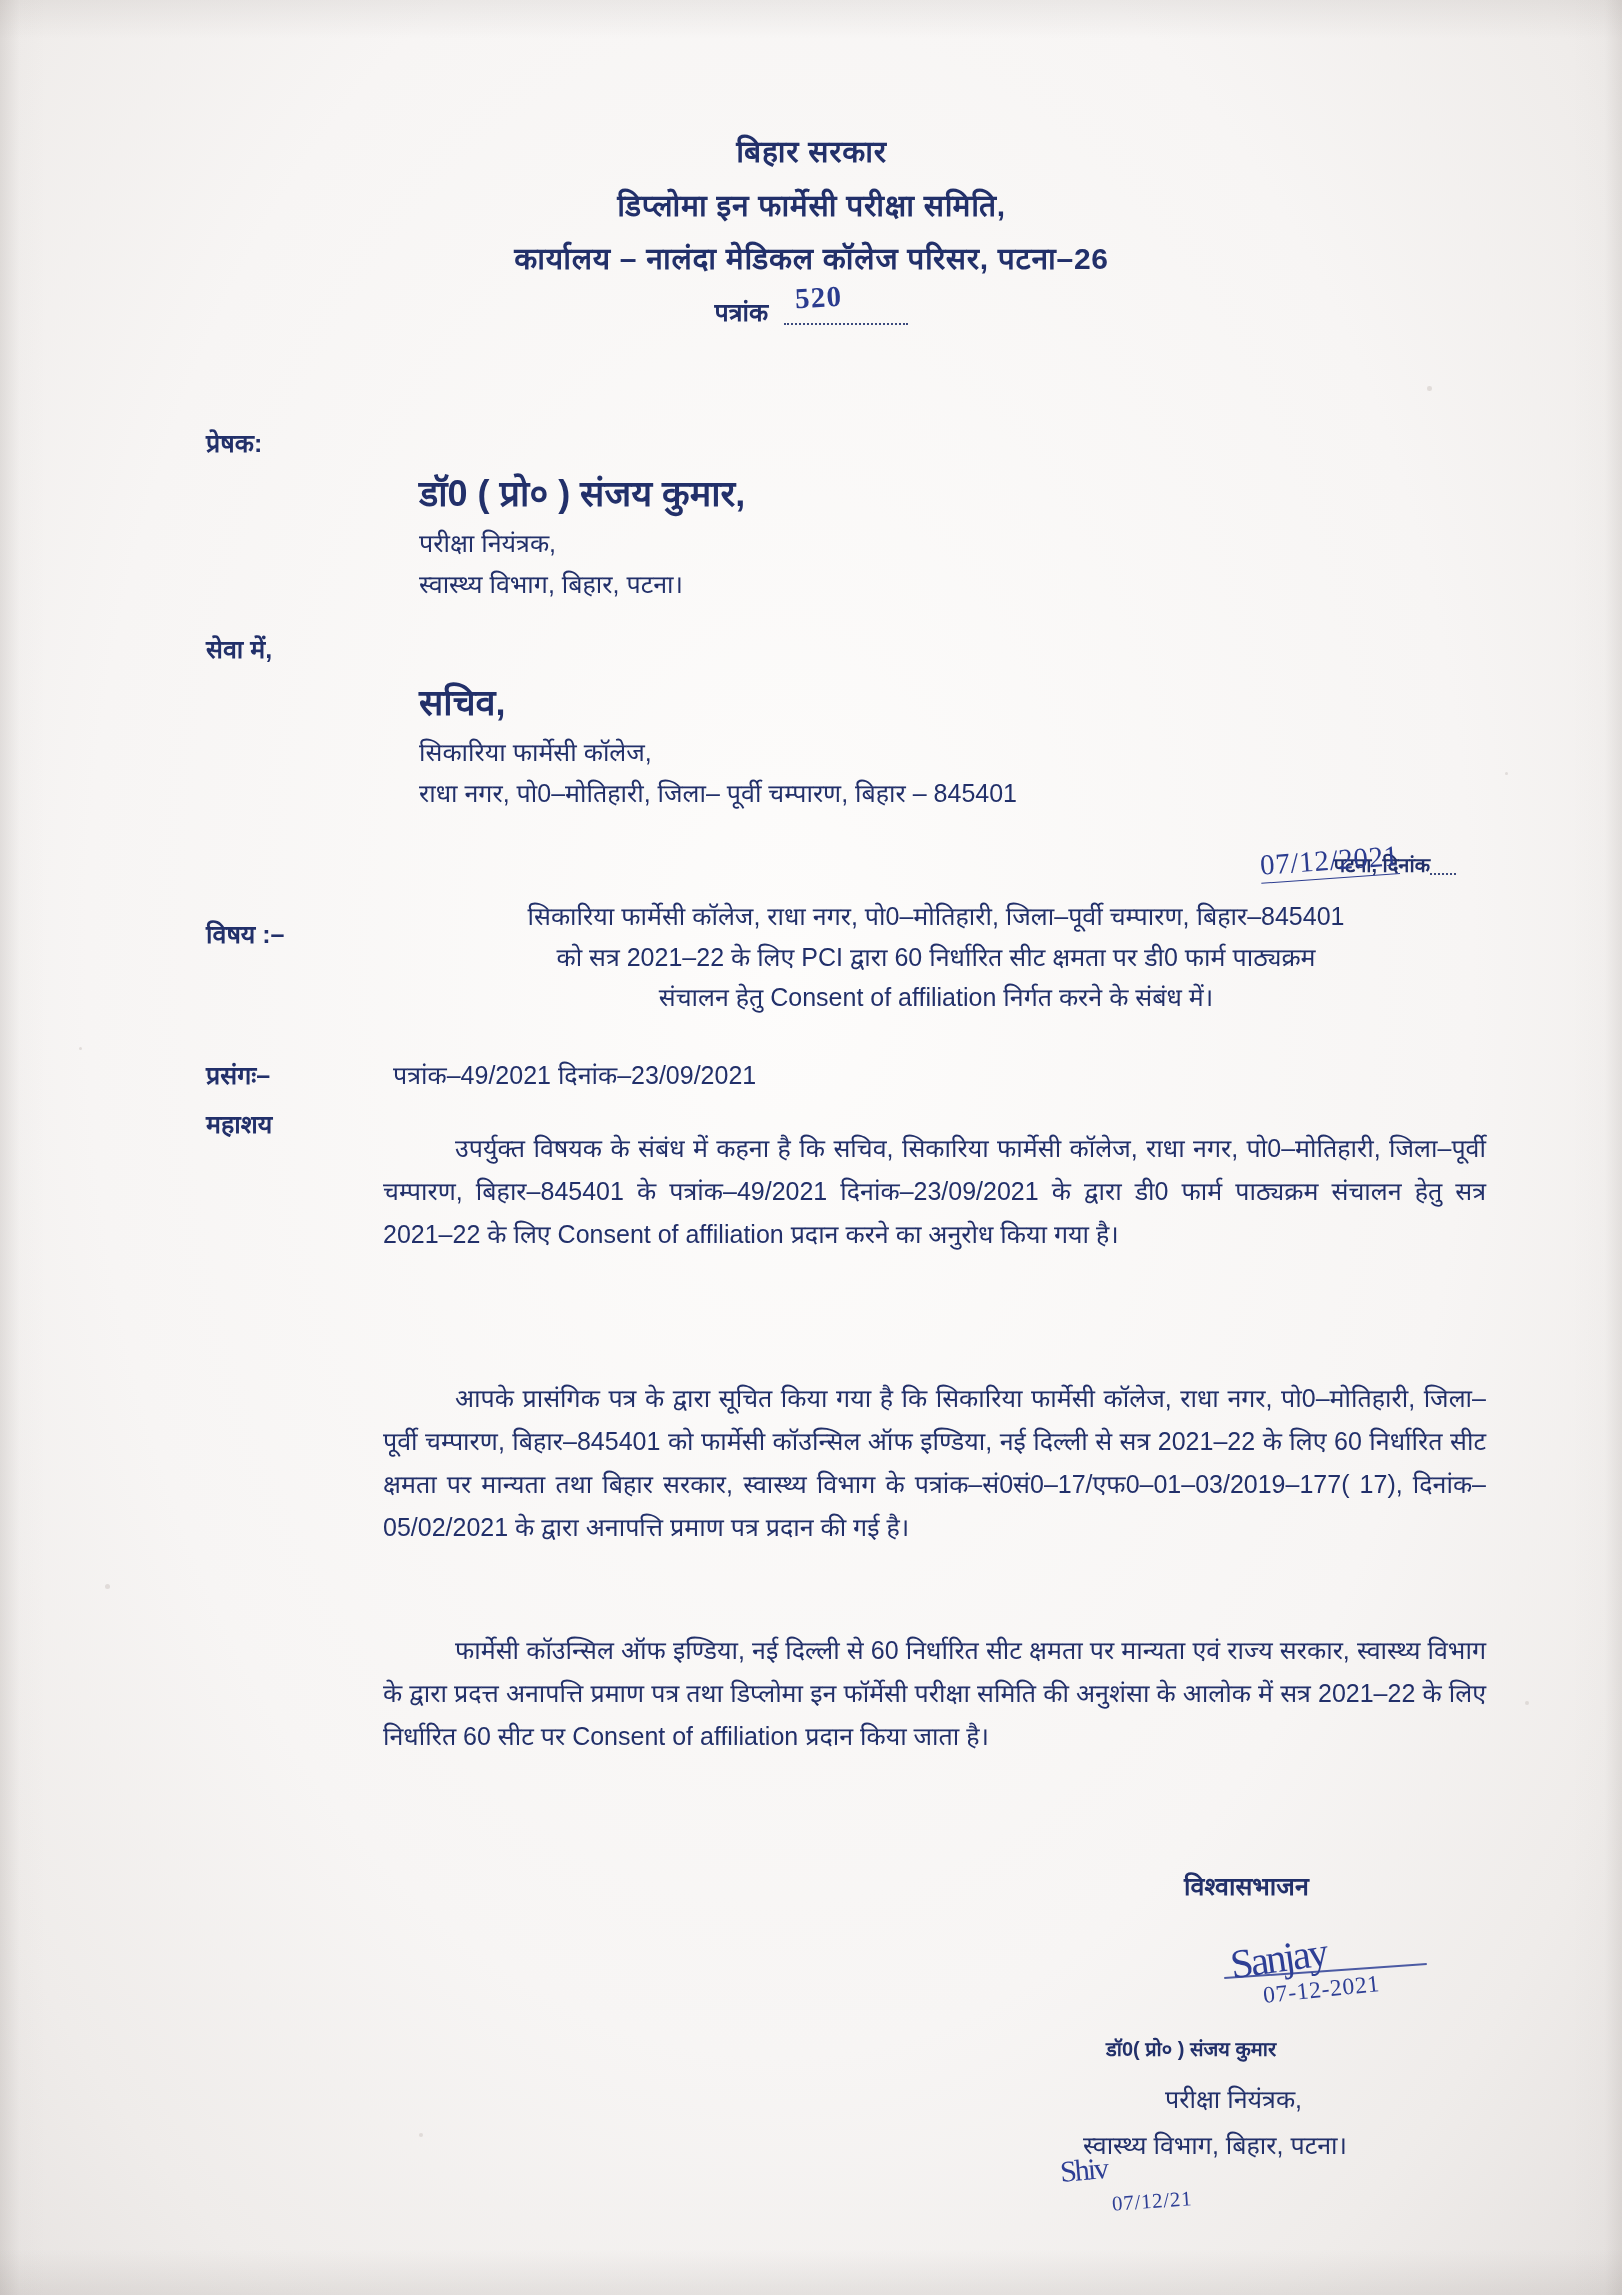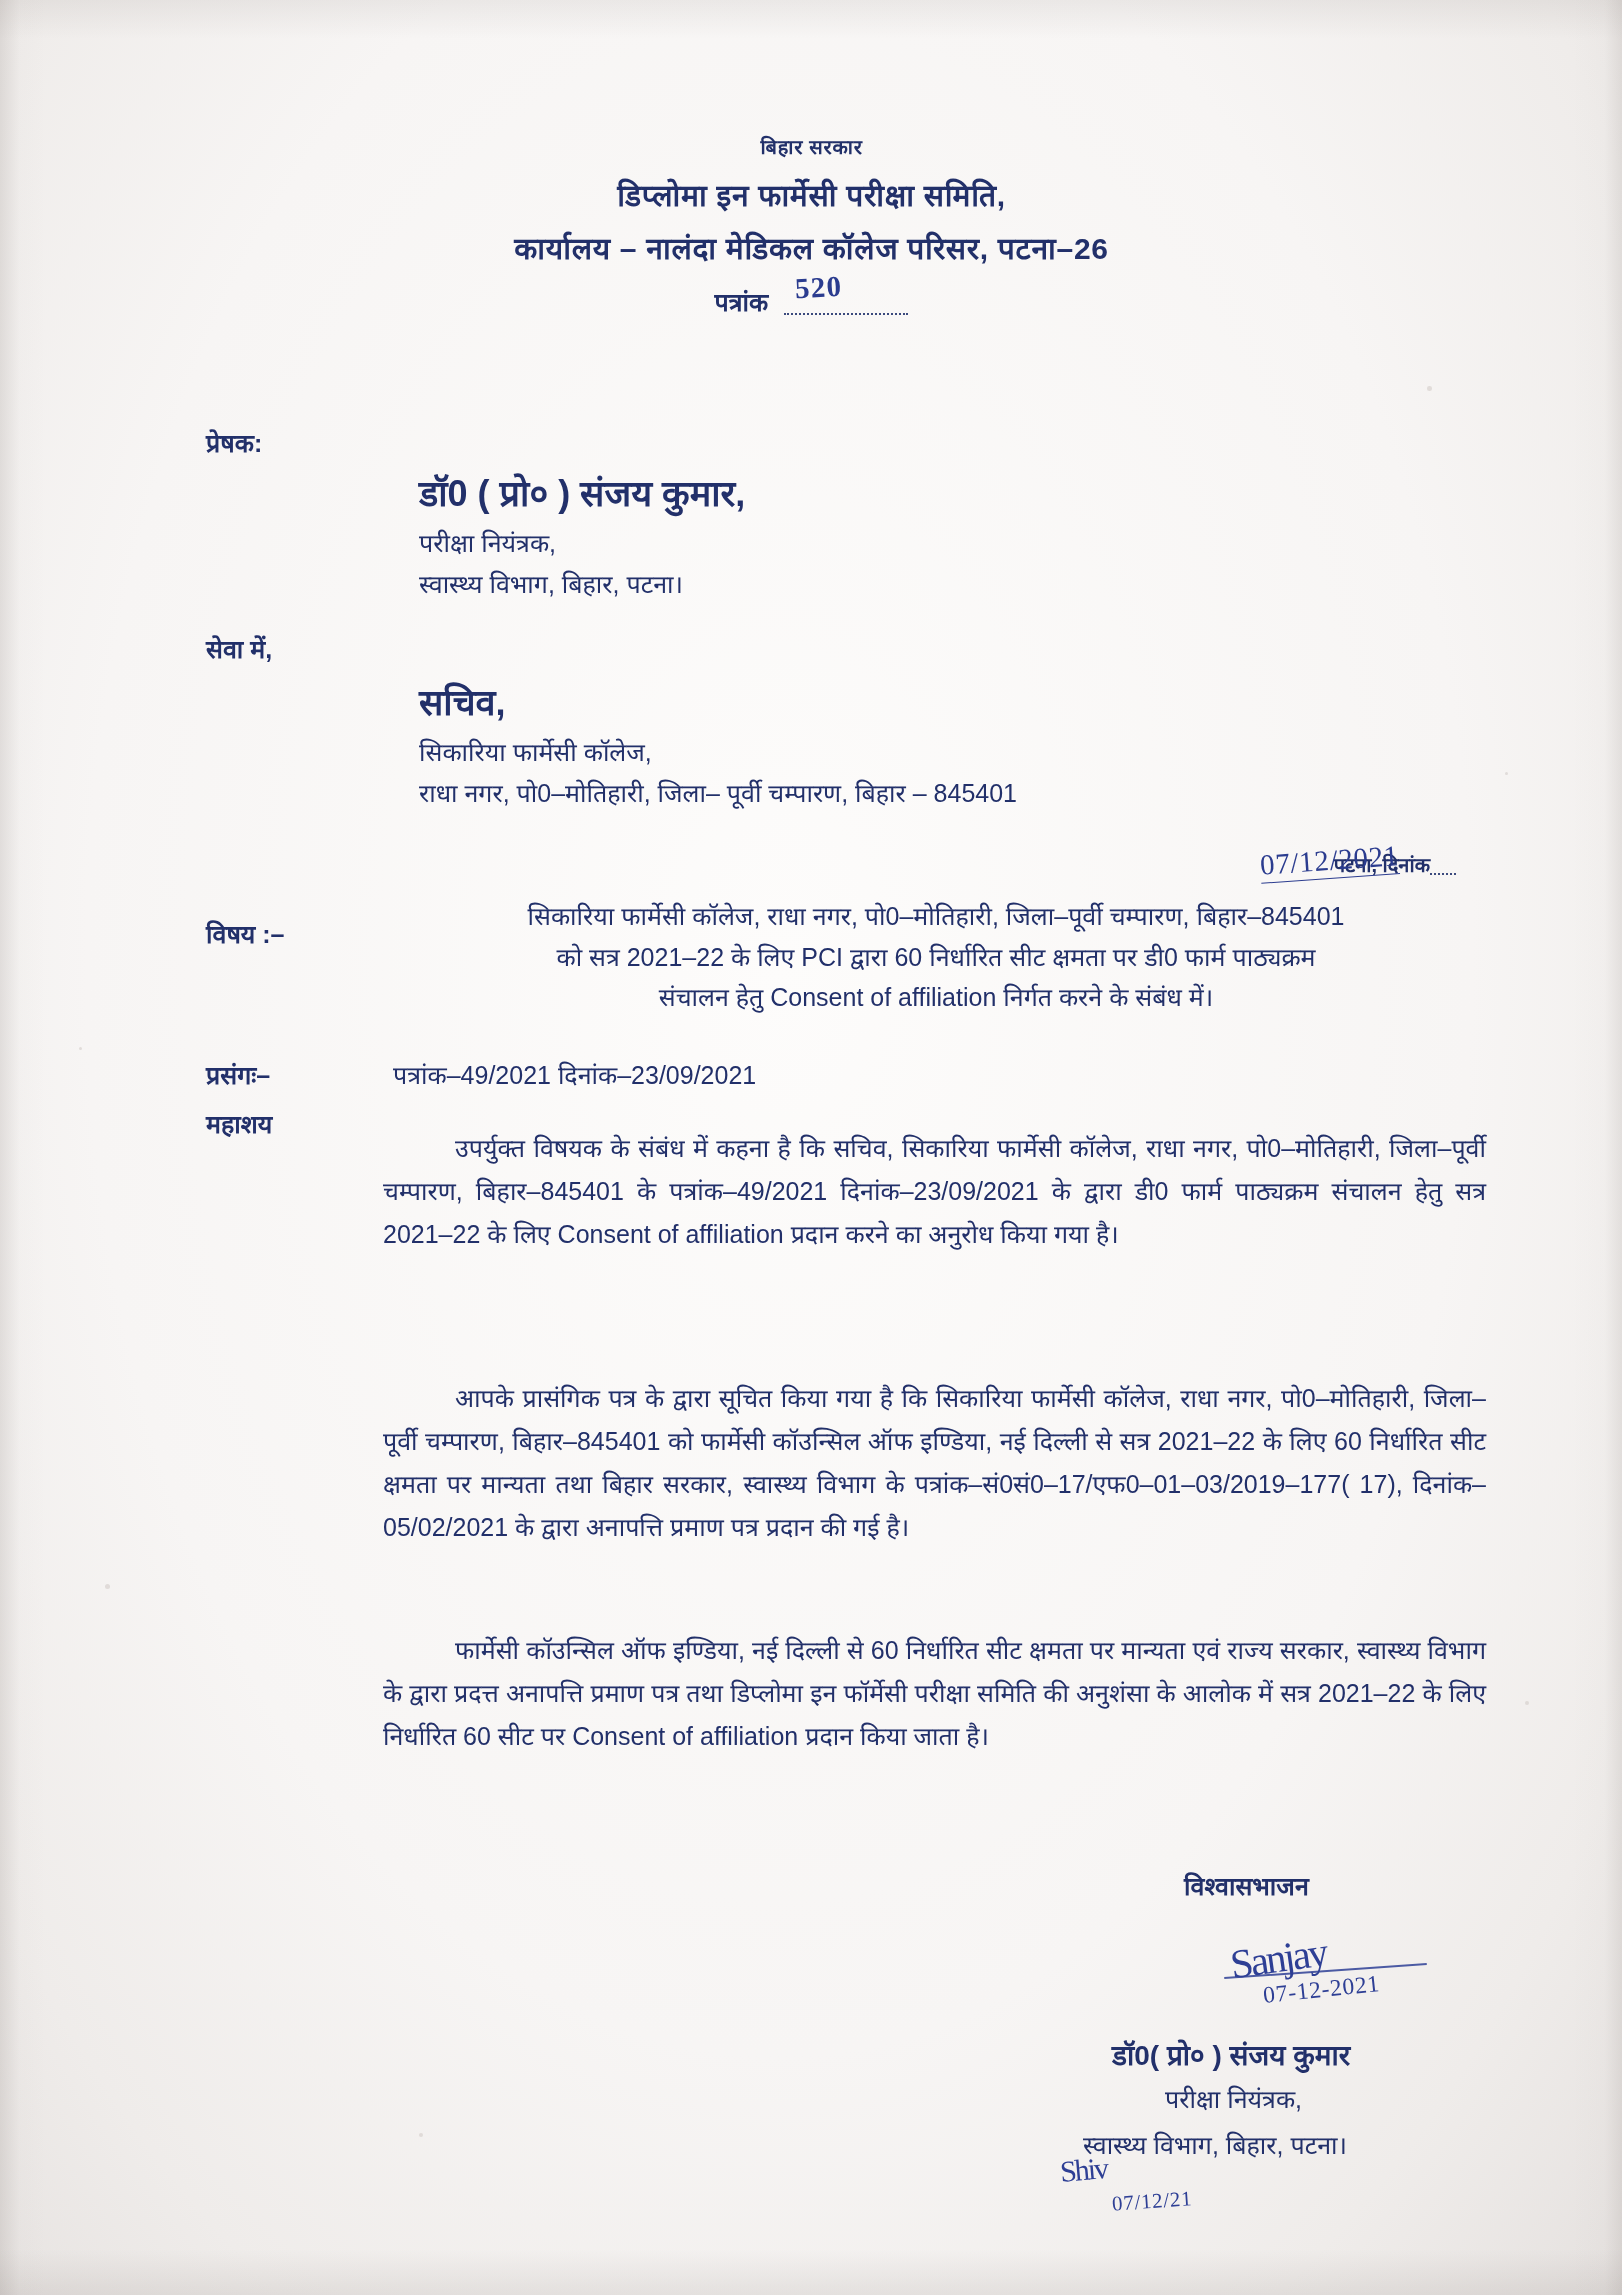--- a/index.html
+++ b/index.html
@@ -51,21 +51,21 @@
   .header {
     text-align: center;
     padding-top: 137px;
   }
   .header .line {
     font-weight: bold;
     letter-spacing: 0.7px;
     color: #22306a;
     line-height: 1.0;
   }
-  .h1 { font-size: 20px; margin-bottom: 23.6px; }
+  .h1 { font-size: 30px; margin-bottom: 23.6px; }
   .h2 { font-size: 30px; margin-bottom: 23.6px; }
   .h3 { font-size: 30px; margin-bottom: 23.6px; }
   .h4 { font-size: 30px; margin-bottom: 19.6px; }
 
   .memo-row {
     text-align: center;
     font-size: 25px;
     font-weight: bold;
     color: #22306a;
     margin-top: 14.4px;
@@ -171,25 +171,24 @@
   
   .sign-word {
     position: absolute;
     font-size: 25px;
     font-weight: bold;
     color: #22306a;
     white-space: nowrap;
   }
   .sign-name {
     position: absolute;
-    font-size: 28px;
-    font-weight: bold;
-    color: #22306a;
-    white-space: nowrap;
-    margin-left: 6px;
+    font-size: 20px;
+    font-weight: bold;
+    color: #22306a;
+    white-space: nowrap;
   }
   .sign-sub {
     position: absolute;
     font-size: 25px;
     color: #22306a;
     white-space: nowrap;
   }
   .scribble {
     position: absolute;
     font-family: "Liberation Serif", serif;

